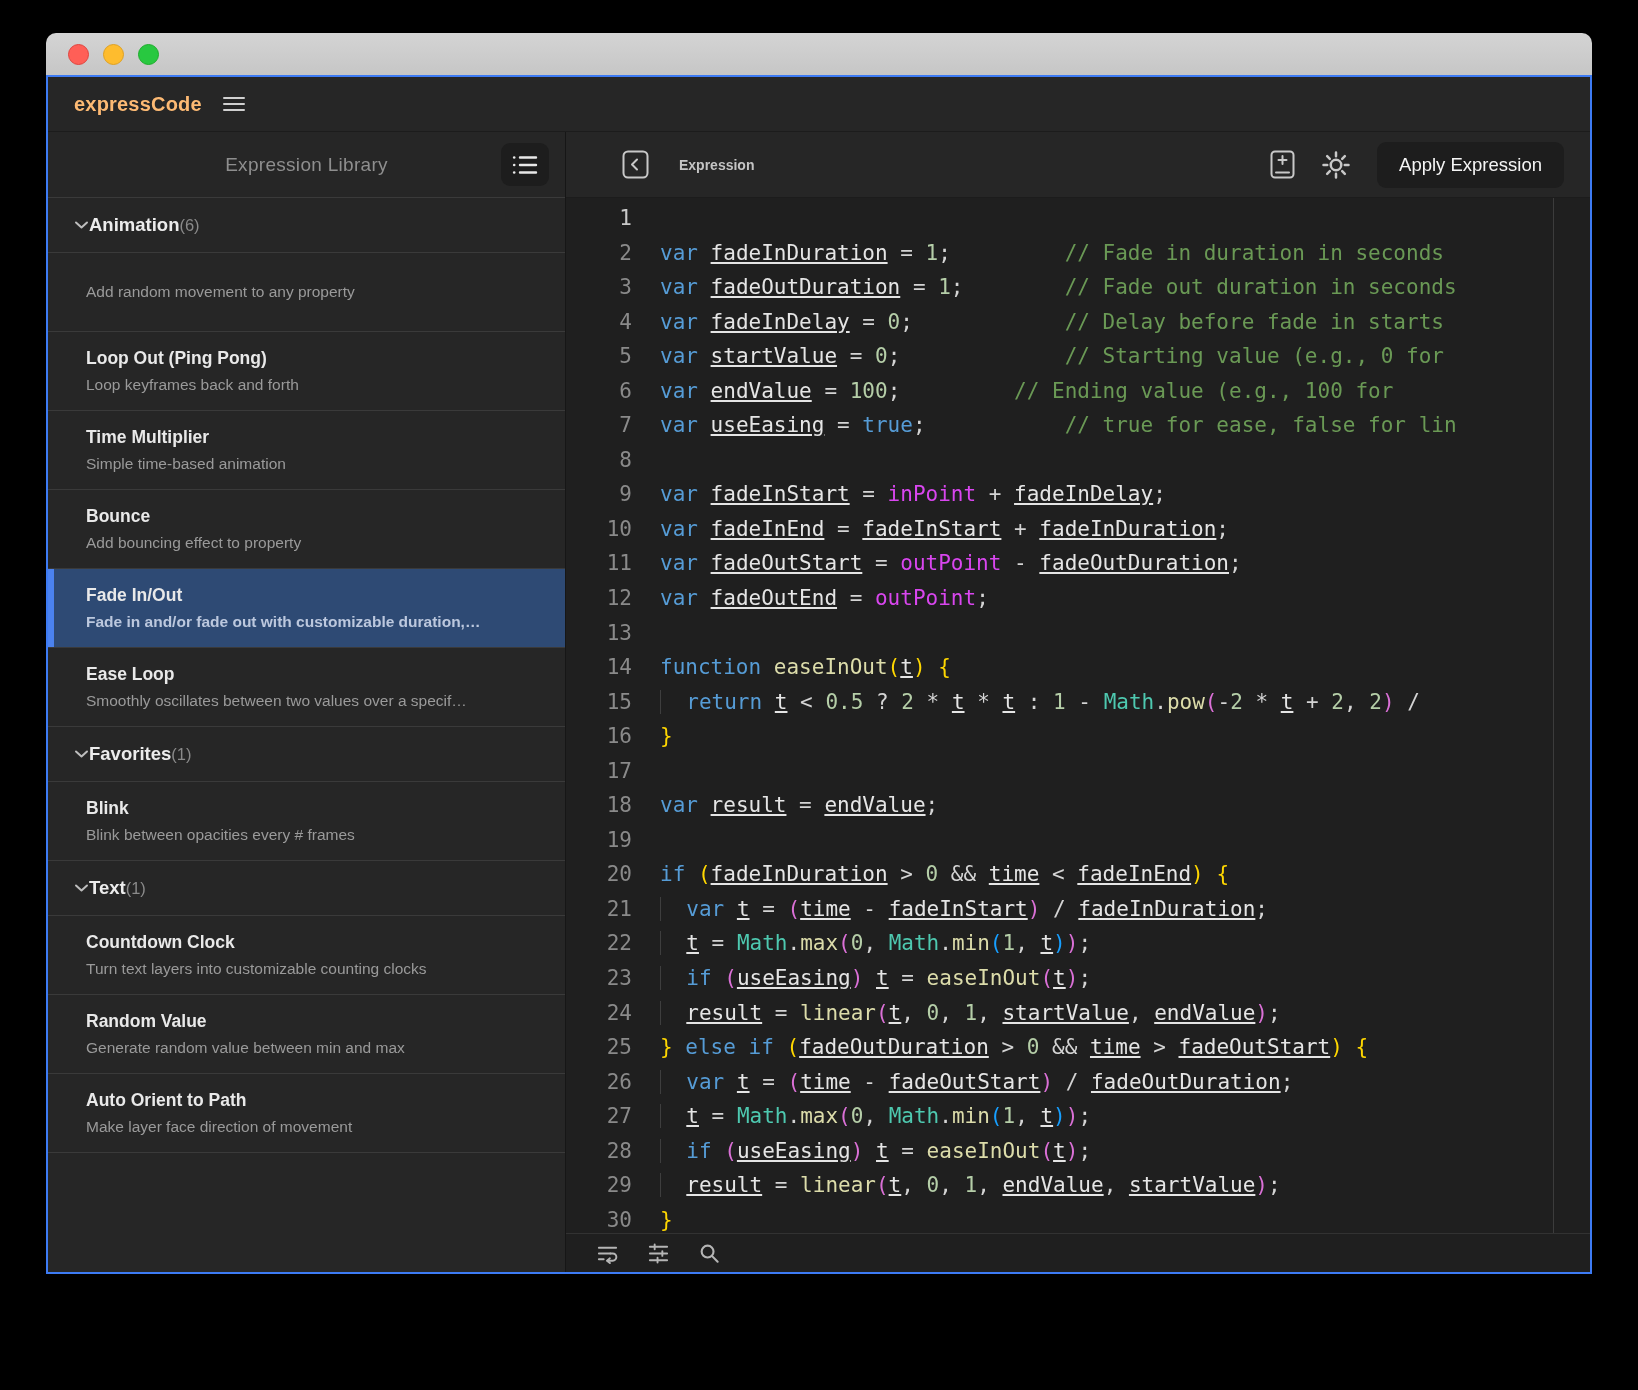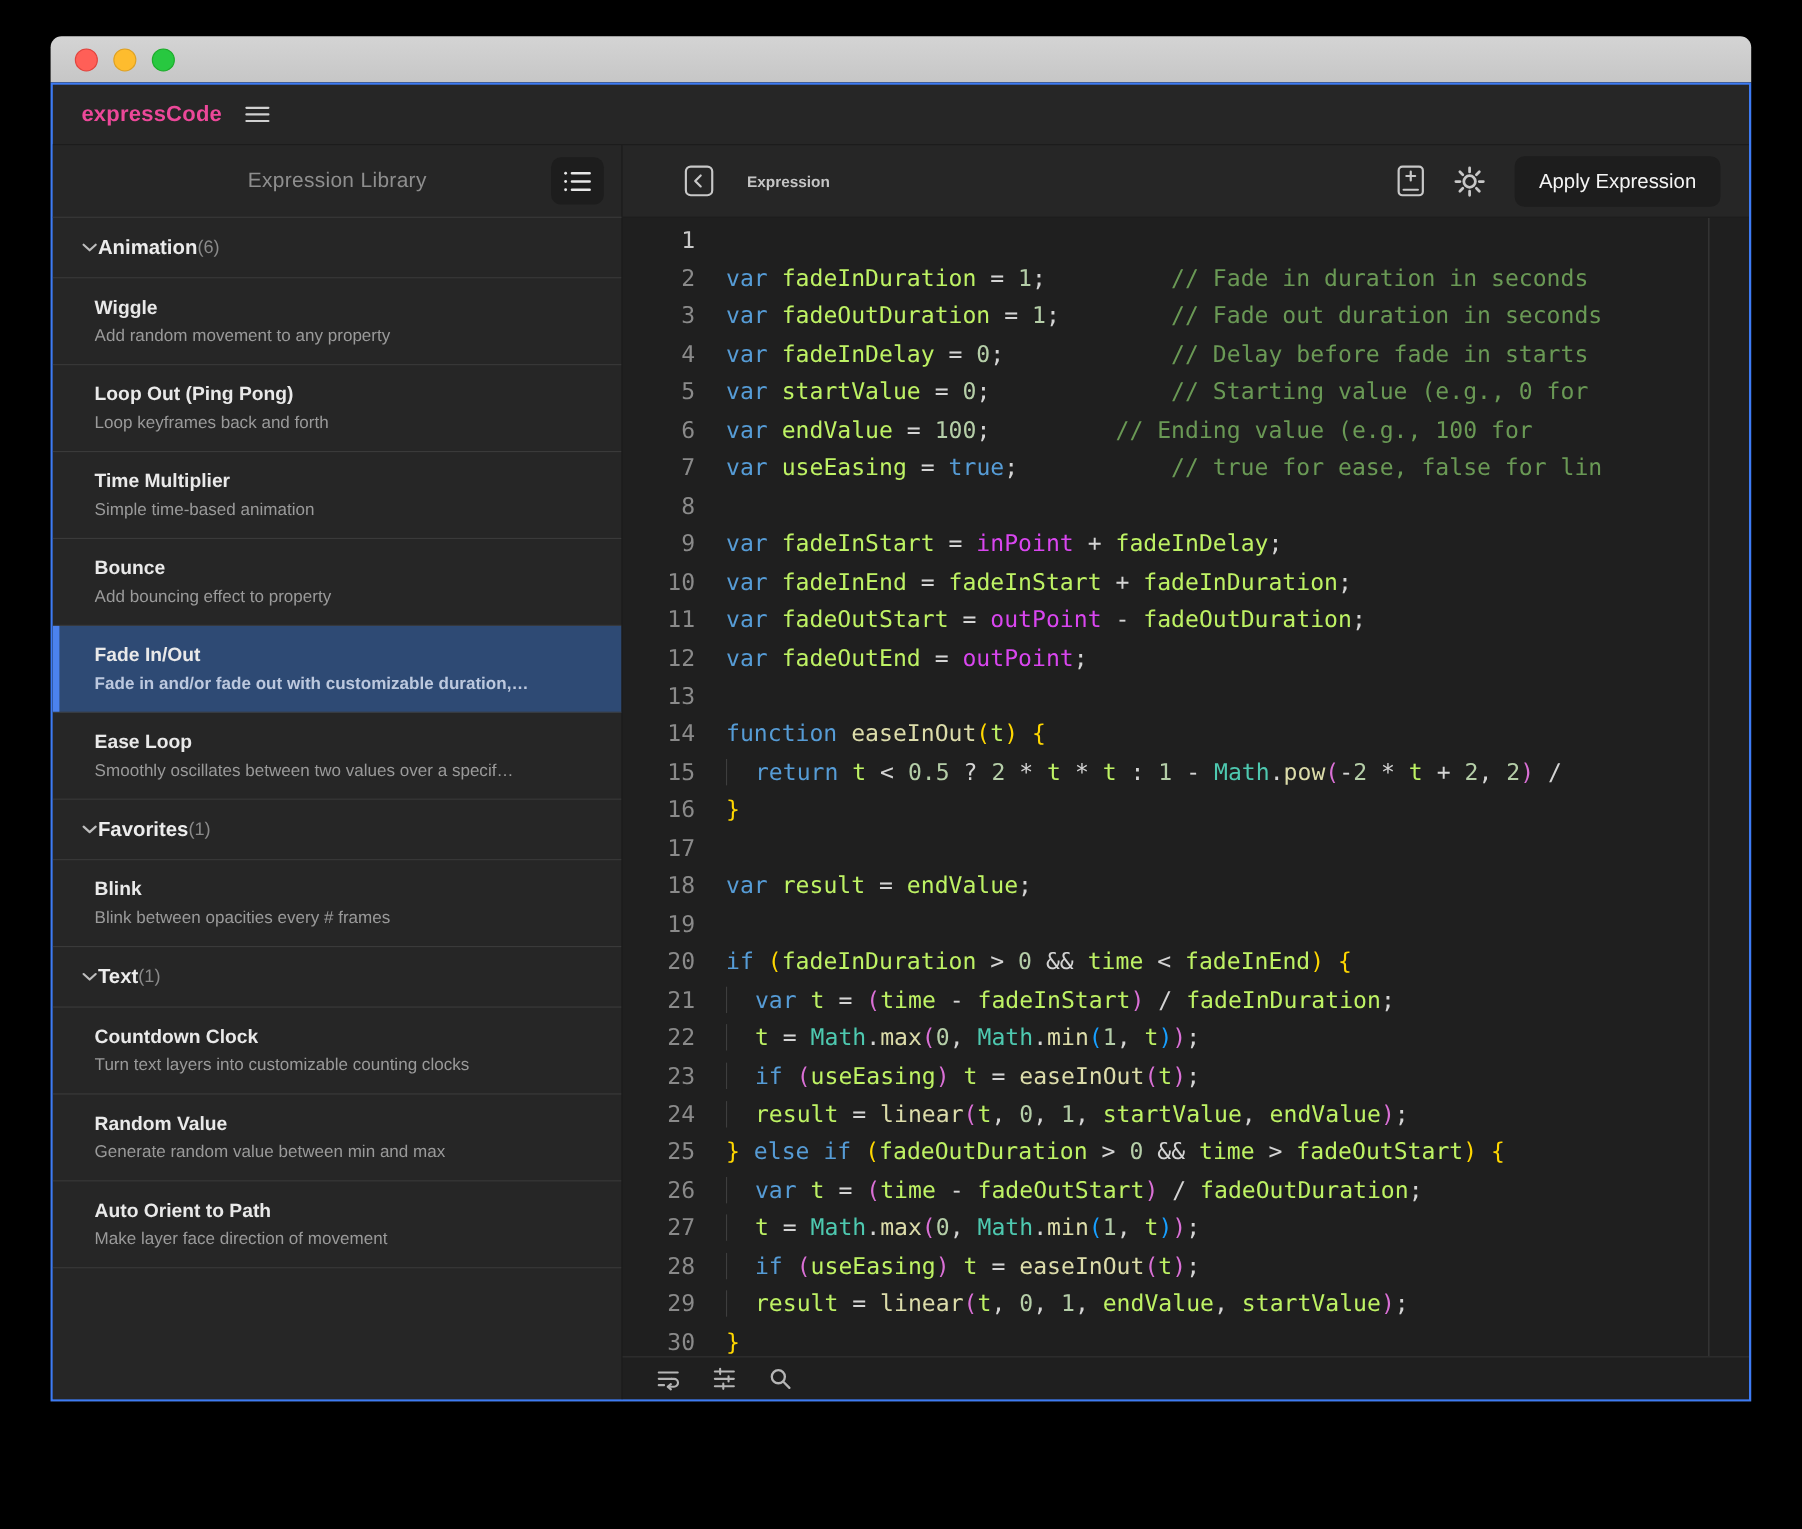--- a/index.html
+++ b/index.html
@@ -10,21 +10,21 @@
             border-radius:10px 10px 0 0;display:flex;align-items:center;
             padding-left:22px;gap:14px;}
   .light{width:19px;height:19px;border-radius:50%;}
   .light.red{background:#ff5f57;border:1px solid #e0443e;}
   .light.yellow{background:#febc2e;border:1px solid #dea123;}
   .light.green{background:#28c840;border:1px solid #1dad2b;}
   .app{position:absolute;top:42px;left:0;right:0;bottom:0;background:#262626;
        border:2px solid #3d7bf4;display:flex;flex-direction:column;box-sizing:border-box;}
   .appbar{height:54px;flex:none;display:flex;align-items:center;padding:0 26px;
           gap:20px;border-bottom:1px solid #1c1c1c;}
-  .app-title{color:#ec4899;font-size:20px;font-weight:600;letter-spacing:.2px;}
+  .app-title{color:#fdba74;font-size:20px;font-weight:600;letter-spacing:.2px;}
   .icon{display:flex;align-items:center;justify-content:center;}
   .icon svg{display:block;}
   .main{flex:1;display:flex;min-height:0;}
   
   .sidebar{width:517px;flex:none;display:flex;flex-direction:column;
            border-right:1px solid #161616;background:#262626;}
   .sb-header{height:65px;flex:none;position:relative;display:flex;align-items:center;
              justify-content:center;border-bottom:1px solid #3a3a3a;}
   .sb-title{color:#8e8e8e;font-size:19px;font-weight:500;letter-spacing:.3px;}
   .sb-listbtn{position:absolute;right:16px;top:11px;width:48px;height:43px;
@@ -58,21 +58,21 @@
   .code-wrap{flex:1;position:relative;overflow:hidden;padding-top:3px;min-height:0;}
   .code-wrap::after{content:"";position:absolute;top:0;bottom:0;right:36px;width:1px;
              background:#3c3c3c;}
   .code-line{display:flex;height:34.55px;line-height:34.55px;
              font-family:"DejaVu Sans Mono",monospace;font-size:21px;}
   .ln{width:66px;flex:none;text-align:right;color:#8a8a8a;user-select:none;}
   .codetxt{flex:1;padding-left:28px;white-space:pre;overflow:hidden;margin-right:37px;
            color:#d4d4d4;}
   .code-line.active .codetxt{background:#2a2a2a;margin-top:44px;}
   .code-line.active .ln{color:#c9c9c9;}
-  .t-c{color:#6A9955;} .t-k{color:#569CD6;} .t-v{color:#bef264;}
+  .t-c{color:#6A9955;} .t-k{color:#569CD6;} .t-v{color:#e5e5e5;text-decoration:underline;}
   .t-n{color:#B5CEA8;} .t-f{color:#DCDCAA;} .t-m{color:#4EC9B0;}
   .t-o{color:#D4D4D4;} .t-w{color:#d946ef;}
   .t-b1{color:#FFD700;} .t-b2{color:#DA70D6;} .t-b3{color:#179FFF;}
   .t-g{border-left:1px solid #3e3e3e;}
   .ed-footer{height:38px;flex:none;display:flex;align-items:center;gap:28px;
              padding:0 30px;border-top:1px solid #323232;}
   .ed-footer .icon{cursor:pointer;}
 </style>
 </head>
 <body>
@@ -113,21 +113,20 @@
             <div class="sb-sec">
               <span class="icon">
                 <svg width="15" height="10" viewBox="0 0 15 10" fill="none" stroke="#bdbdbd" stroke-width="2" stroke-linecap="round" stroke-linejoin="round">
                   <path d="M2 2.5l5.5 5L13 2.5"></path>
                 </svg>
               </span>
               <span class="sb-sec-label">Animation</span>
               <span class="sb-sec-count">(6)</span>
             </div>
             <div class="sb-item">
-              <div class="t">Wiggle</div>
               <div class="d">Add random movement to any property</div>
             </div>
             <div class="sb-item">
               <div class="t">Loop Out (Ping Pong)</div>
               <div class="d">Loop keyframes back and forth</div>
             </div>
             <div class="sb-item">
               <div class="t">Time Multiplier</div>
               <div class="d">Simple time-based animation</div>
             </div>

